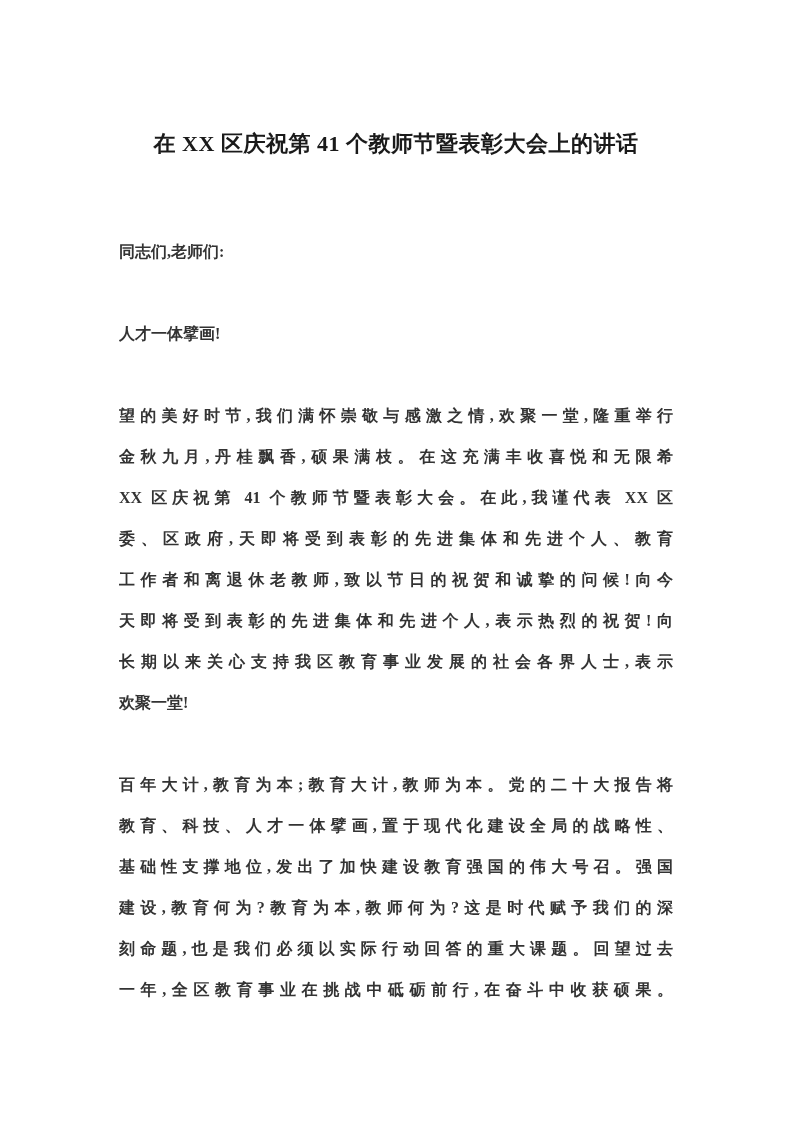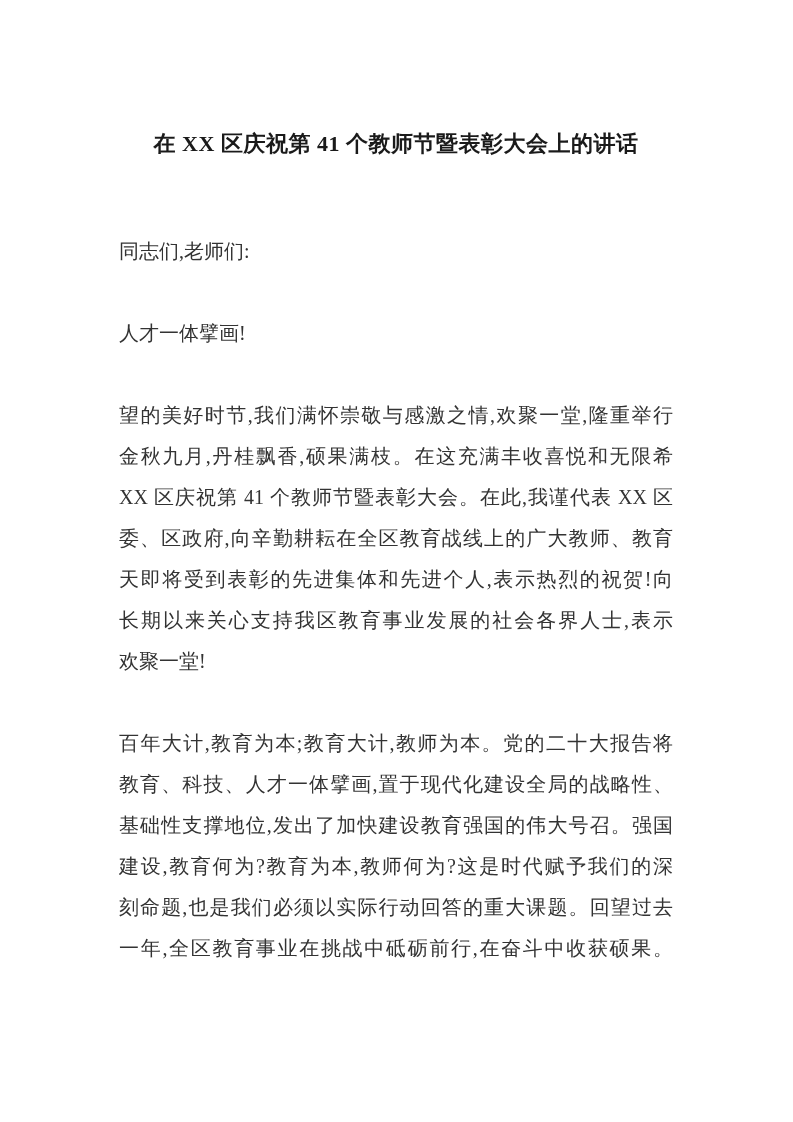--- a/index.html
+++ b/index.html
@@ -35,27 +35,28 @@
     letter-spacing: 0.5px;
     white-space: nowrap;
   }
   .paragraph {
     margin: 0 0 41px 0;
   }
   .paragraph:last-child {
     margin-bottom: 0;
   }
   .line {
-    font-size: 20px;
+    font-size: 16px;
     line-height: 41px;
     color: var(--text-color, #333333);
     text-align: justify;
     text-align-last: justify;
     overflow: hidden;
     white-space: nowrap;
+    font-weight: bold;
   }
   .line.end {
     text-align: left;
     text-align-last: left;
   }
 </style>
 </head>
 <body>
 
 <div class="page">
@@ -65,21 +66,22 @@
         <div class="paragraph">
           <div class="line end">同志们,老师们:</div>
         </div>
         <div class="paragraph">
           <div class="line end">人才一体擘画!</div>
         </div>
         <div class="paragraph">
           <div class="line">望的美好时节,我们满怀崇敬与感激之情,欢聚一堂,隆重举行</div>
           <div class="line">金秋九月,丹桂飘香,硕果满枝。在这充满丰收喜悦和无限希</div>
           <div class="line">XX 区庆祝第 41 个教师节暨表彰大会。在此,我谨代表 XX 区</div>
-          <div class="line">委、区政府,向辛勤耕耘在全区教育战线上的广大教师、教育</div>
+          <div class="line">委、区政府,天即将受到表彰的先进集体和先进个人、教育</div>
+          <div class="line">工作者和离退休老教师,致以节日的祝贺和诚挚的问候!向今</div>
           <div class="line">天即将受到表彰的先进集体和先进个人,表示热烈的祝贺!向</div>
           <div class="line">长期以来关心支持我区教育事业发展的社会各界人士,表示</div>
           <div class="line end">欢聚一堂!</div>
         </div>
         <div class="paragraph">
           <div class="line">百年大计,教育为本;教育大计,教师为本。党的二十大报告将</div>
           <div class="line">教育、科技、人才一体擘画,置于现代化建设全局的战略性、</div>
           <div class="line">基础性支撑地位,发出了加快建设教育强国的伟大号召。强国</div>
           <div class="line">建设,教育何为?教育为本,教师何为?这是时代赋予我们的深</div>
           <div class="line">刻命题,也是我们必须以实际行动回答的重大课题。回望过去</div>

